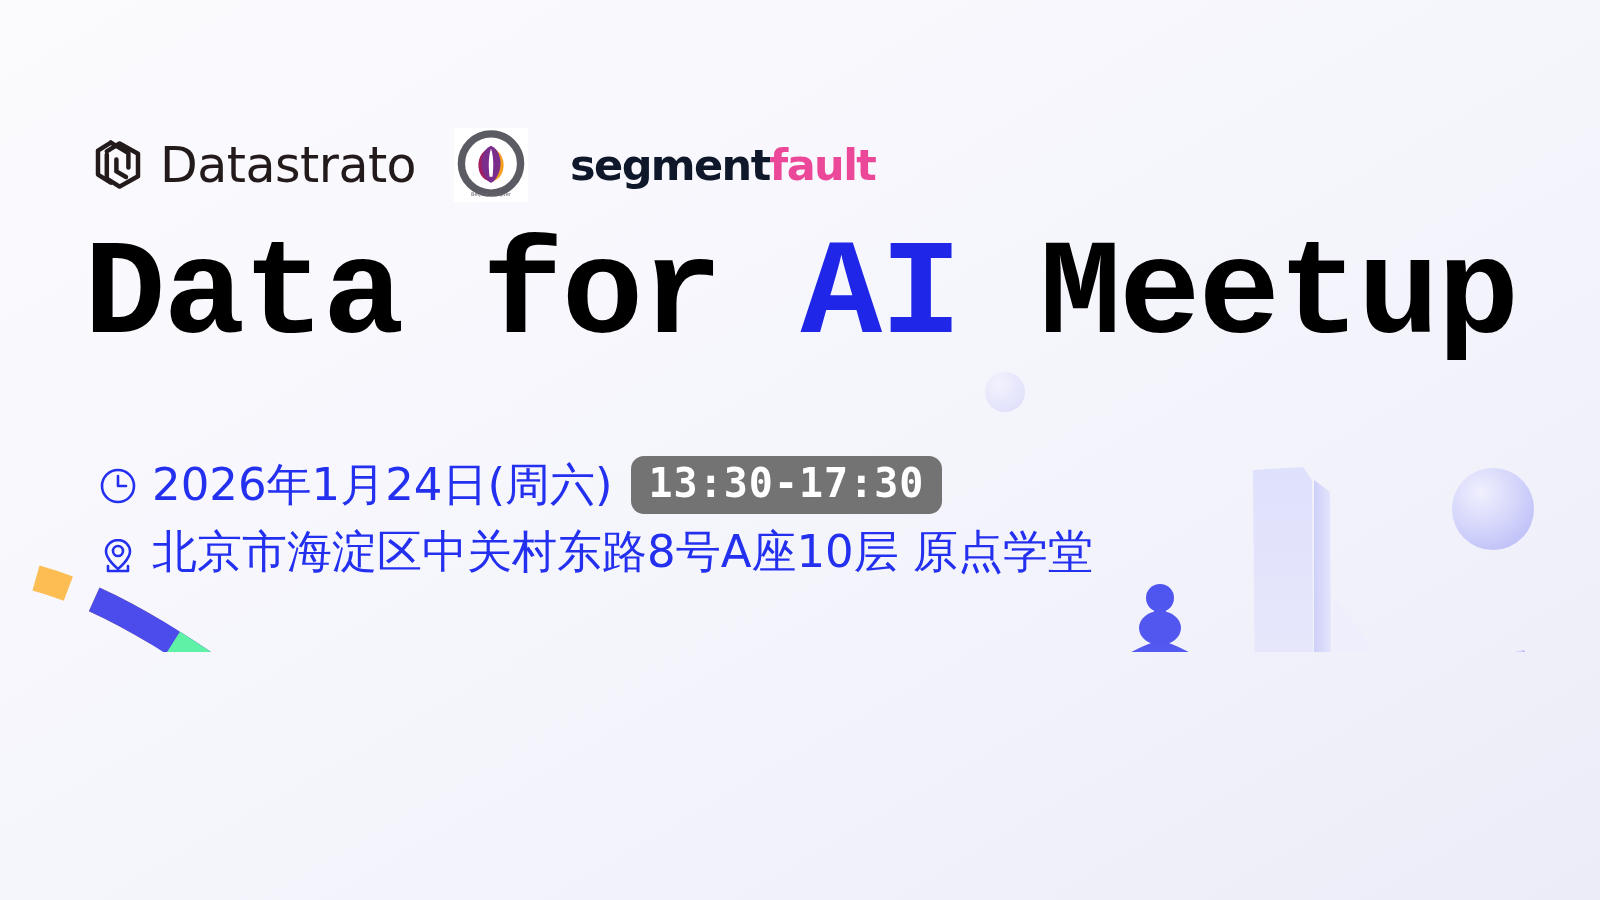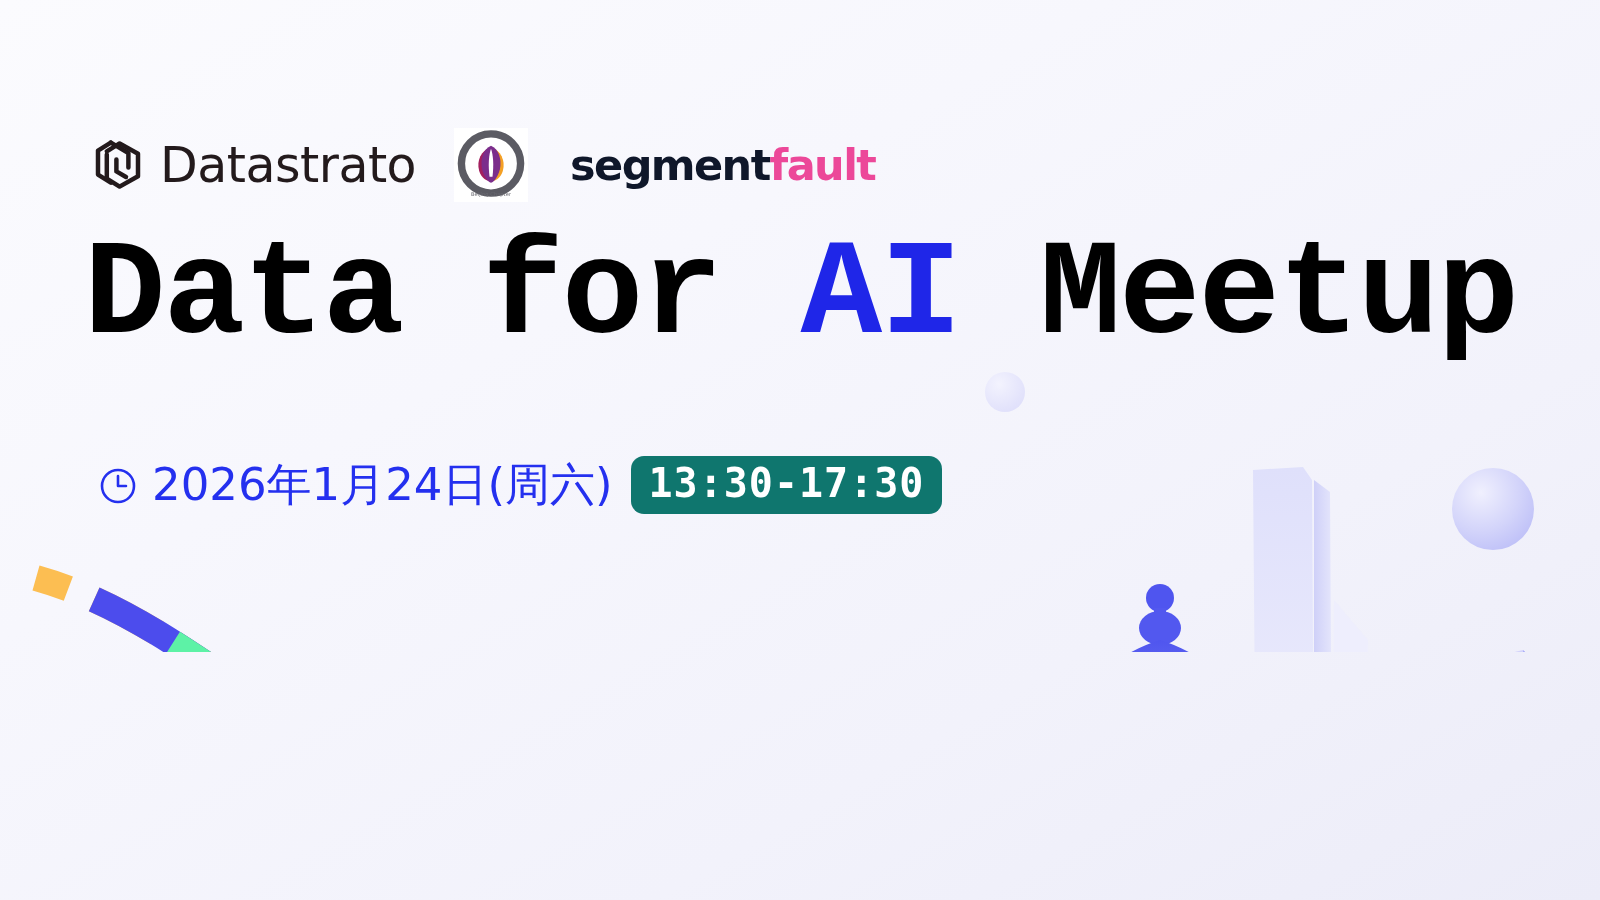--- a/index.html
+++ b/index.html
@@ -61,21 +61,21 @@
     display:flex; align-items:center;
     color:#2430ef; white-space:nowrap;
   }
   .meta-line + .meta-line { margin-top:14px; }
   .meta-ico { width:44px; height:44px; flex:none; margin-right:12px; }
   .meta-txt {
     font-size:45px; line-height:1.08; font-weight:400;
     font-family:"DejaVu Sans", sans-serif; color:#2430ef;
   }
   .time-badge {
-    margin-left:18px; background:#0f766e; color:#ffffff;
+    margin-left:18px; background:#737373; color:#ffffff;
     border-radius:13px; padding:5px 18px 8px 18px;
     font-size:40px; line-height:1.12; font-weight:700;
     letter-spacing:1px;
     font-family:"DejaVu Sans Mono", monospace;
   }
 </style>
 </head>
 <body>
 
 <div id="poster">
@@ -272,16 +272,25 @@
 
       <div class="meta-line">
         <svg class="meta-ico" viewBox="0 0 44 44">
           <circle cx="22" cy="23" r="16" fill="none" stroke="#2430ef" stroke-width="2.6"></circle>
           <path d="M22 13 L22 23 L30 23" fill="none" stroke="#2430ef" stroke-width="2.6" stroke-linecap="round" stroke-linejoin="round"></path>
         </svg>
         <span class="meta-txt">2026年1月24日(周六)</span>
         <span class="time-badge">13:30-17:30</span>
       </div>
 
+      <div class="meta-line">
+        <svg class="meta-ico" viewBox="0 0 44 44">
+          <path d="M22 10 C15.4 10 10 15.2 10 21.6 C10 29.4 22 39 22 39
+                   C22 39 34 29.4 34 21.6 C34 15.2 28.6 10 22 10 Z" fill="none" stroke="#2430ef" stroke-width="2.6" stroke-linejoin="round"></path>
+          <circle cx="22" cy="21" r="5" fill="none" stroke="#2430ef" stroke-width="2.6"></circle>
+          <path d="M12 36 L12 41 L32 41 L32 36" fill="none" stroke="#2430ef" stroke-width="2.6" stroke-linecap="round" stroke-linejoin="round"></path>
+        </svg>
+        <span class="meta-txt">北京市海淀区中关村东路8号A座10层 原点学堂</span>
+      </div>
     </div>
 
   </div>
 </div>
 
 </body></html>

